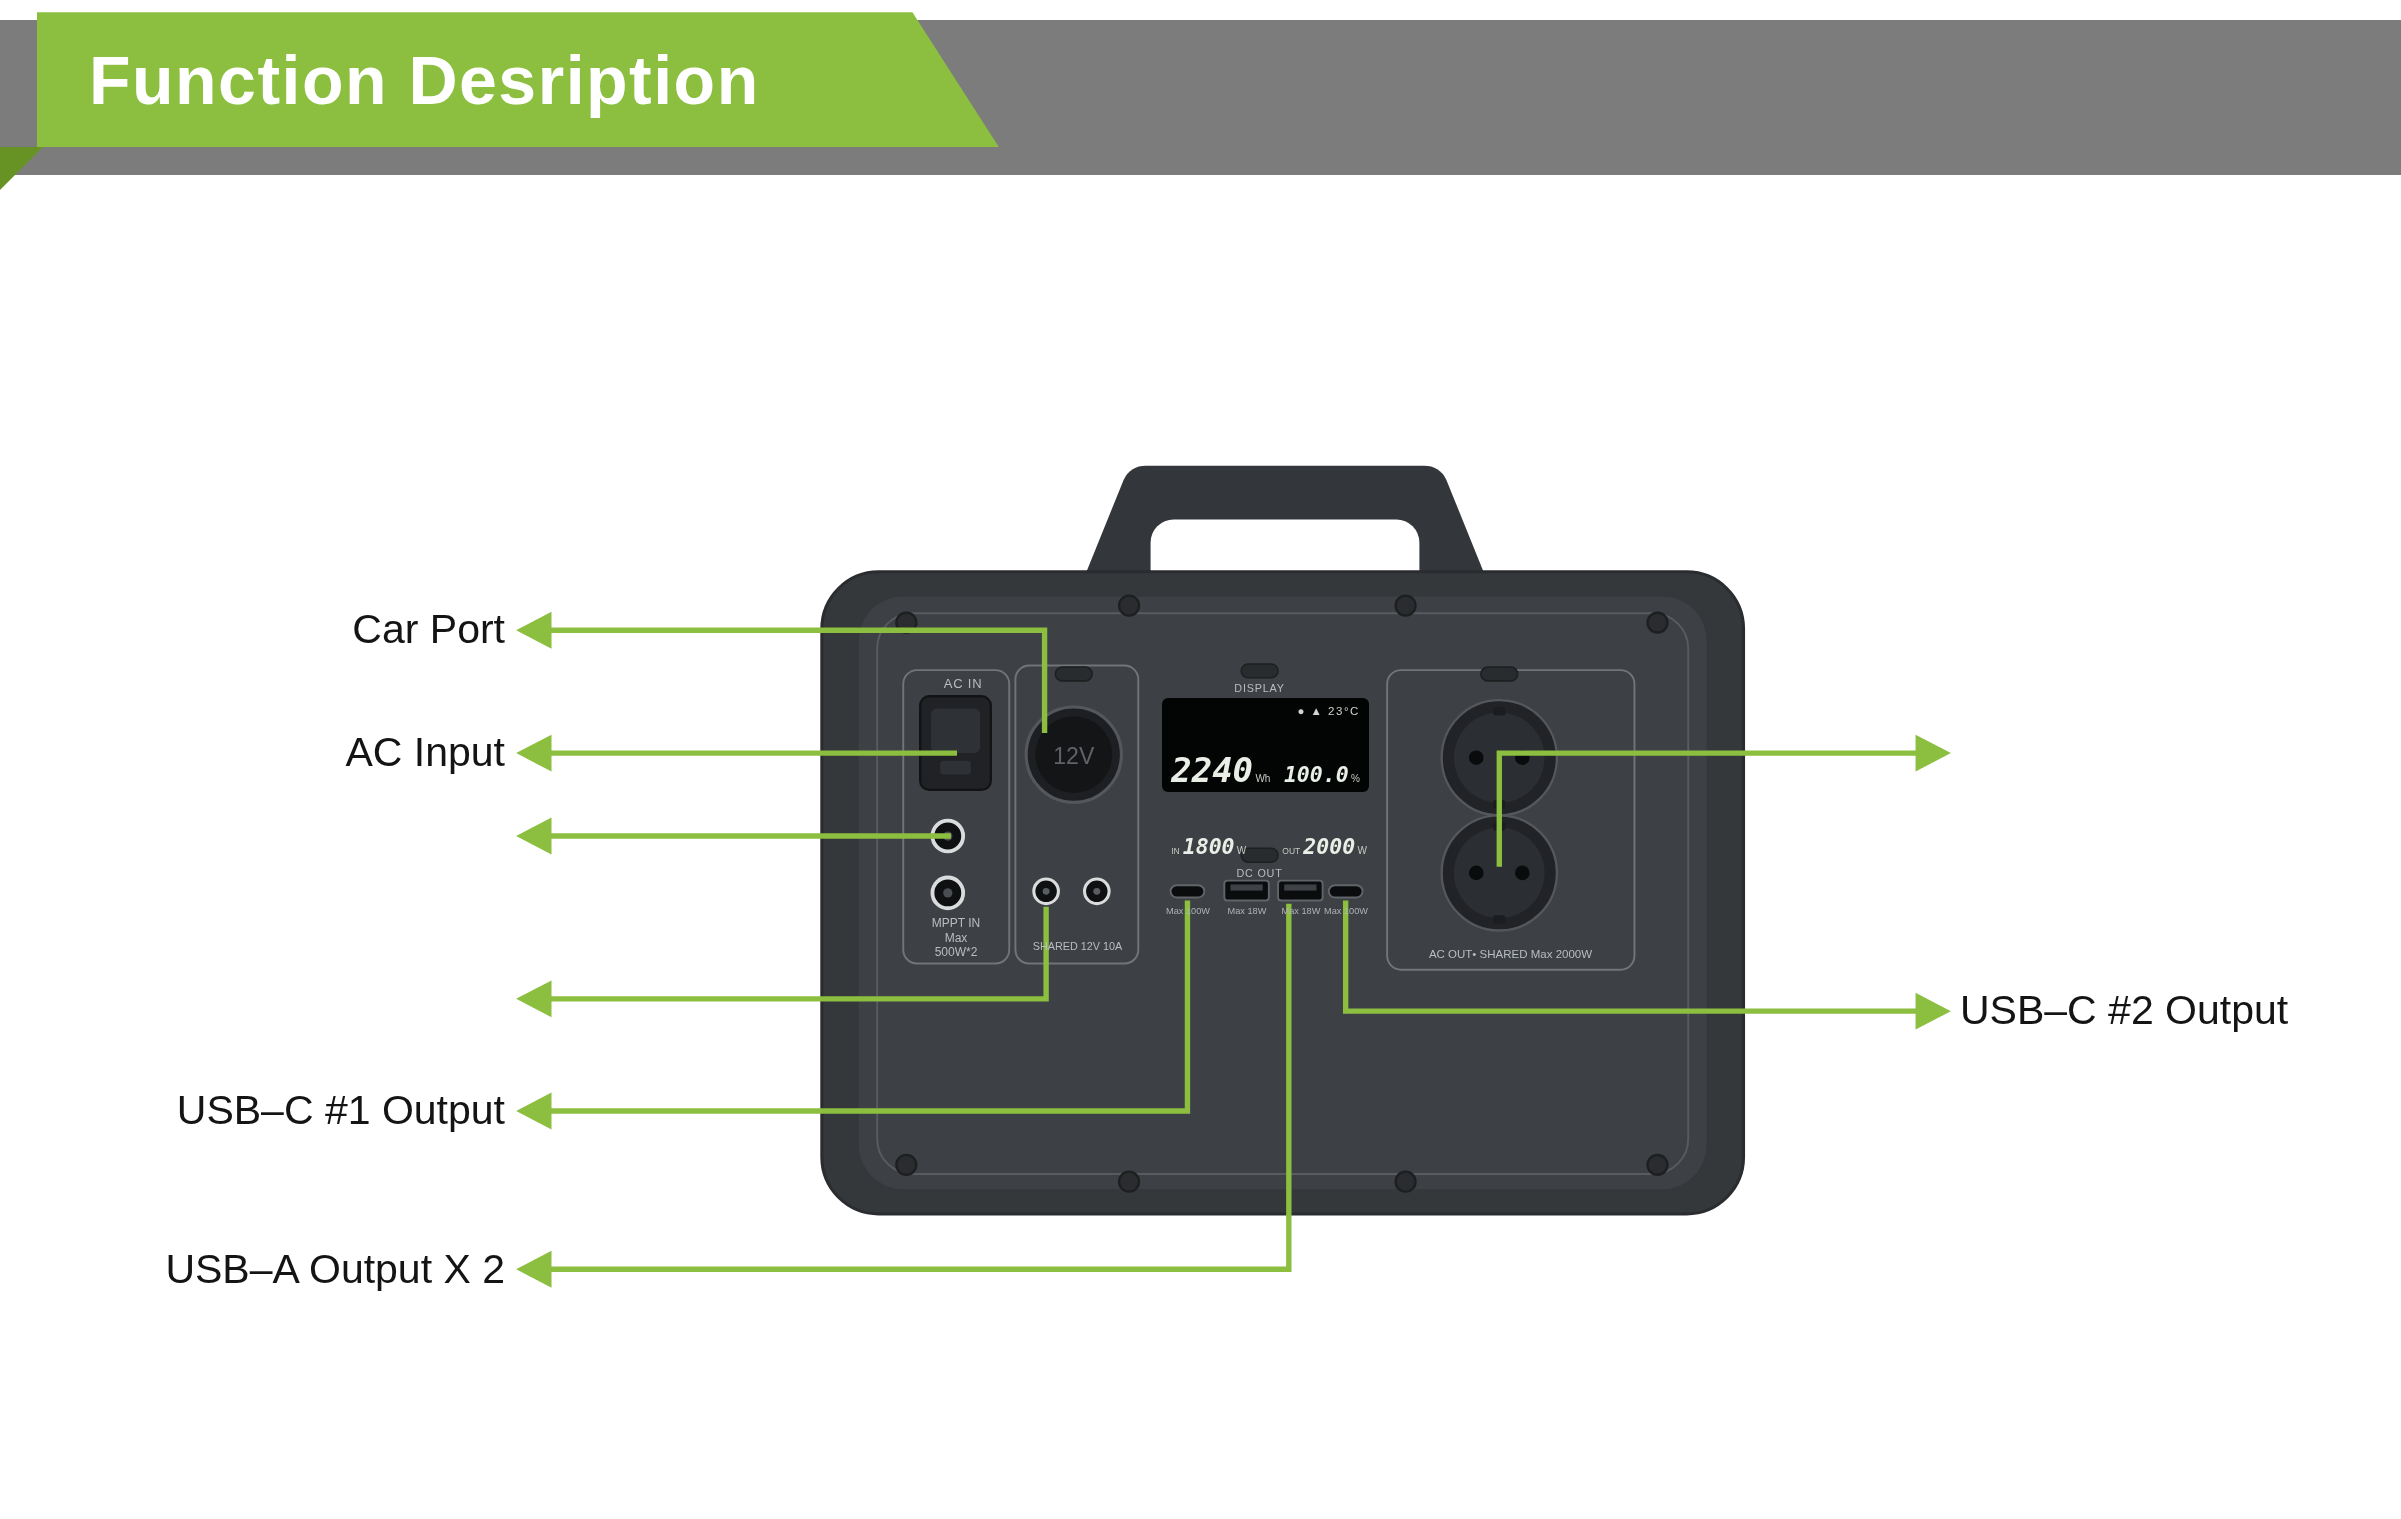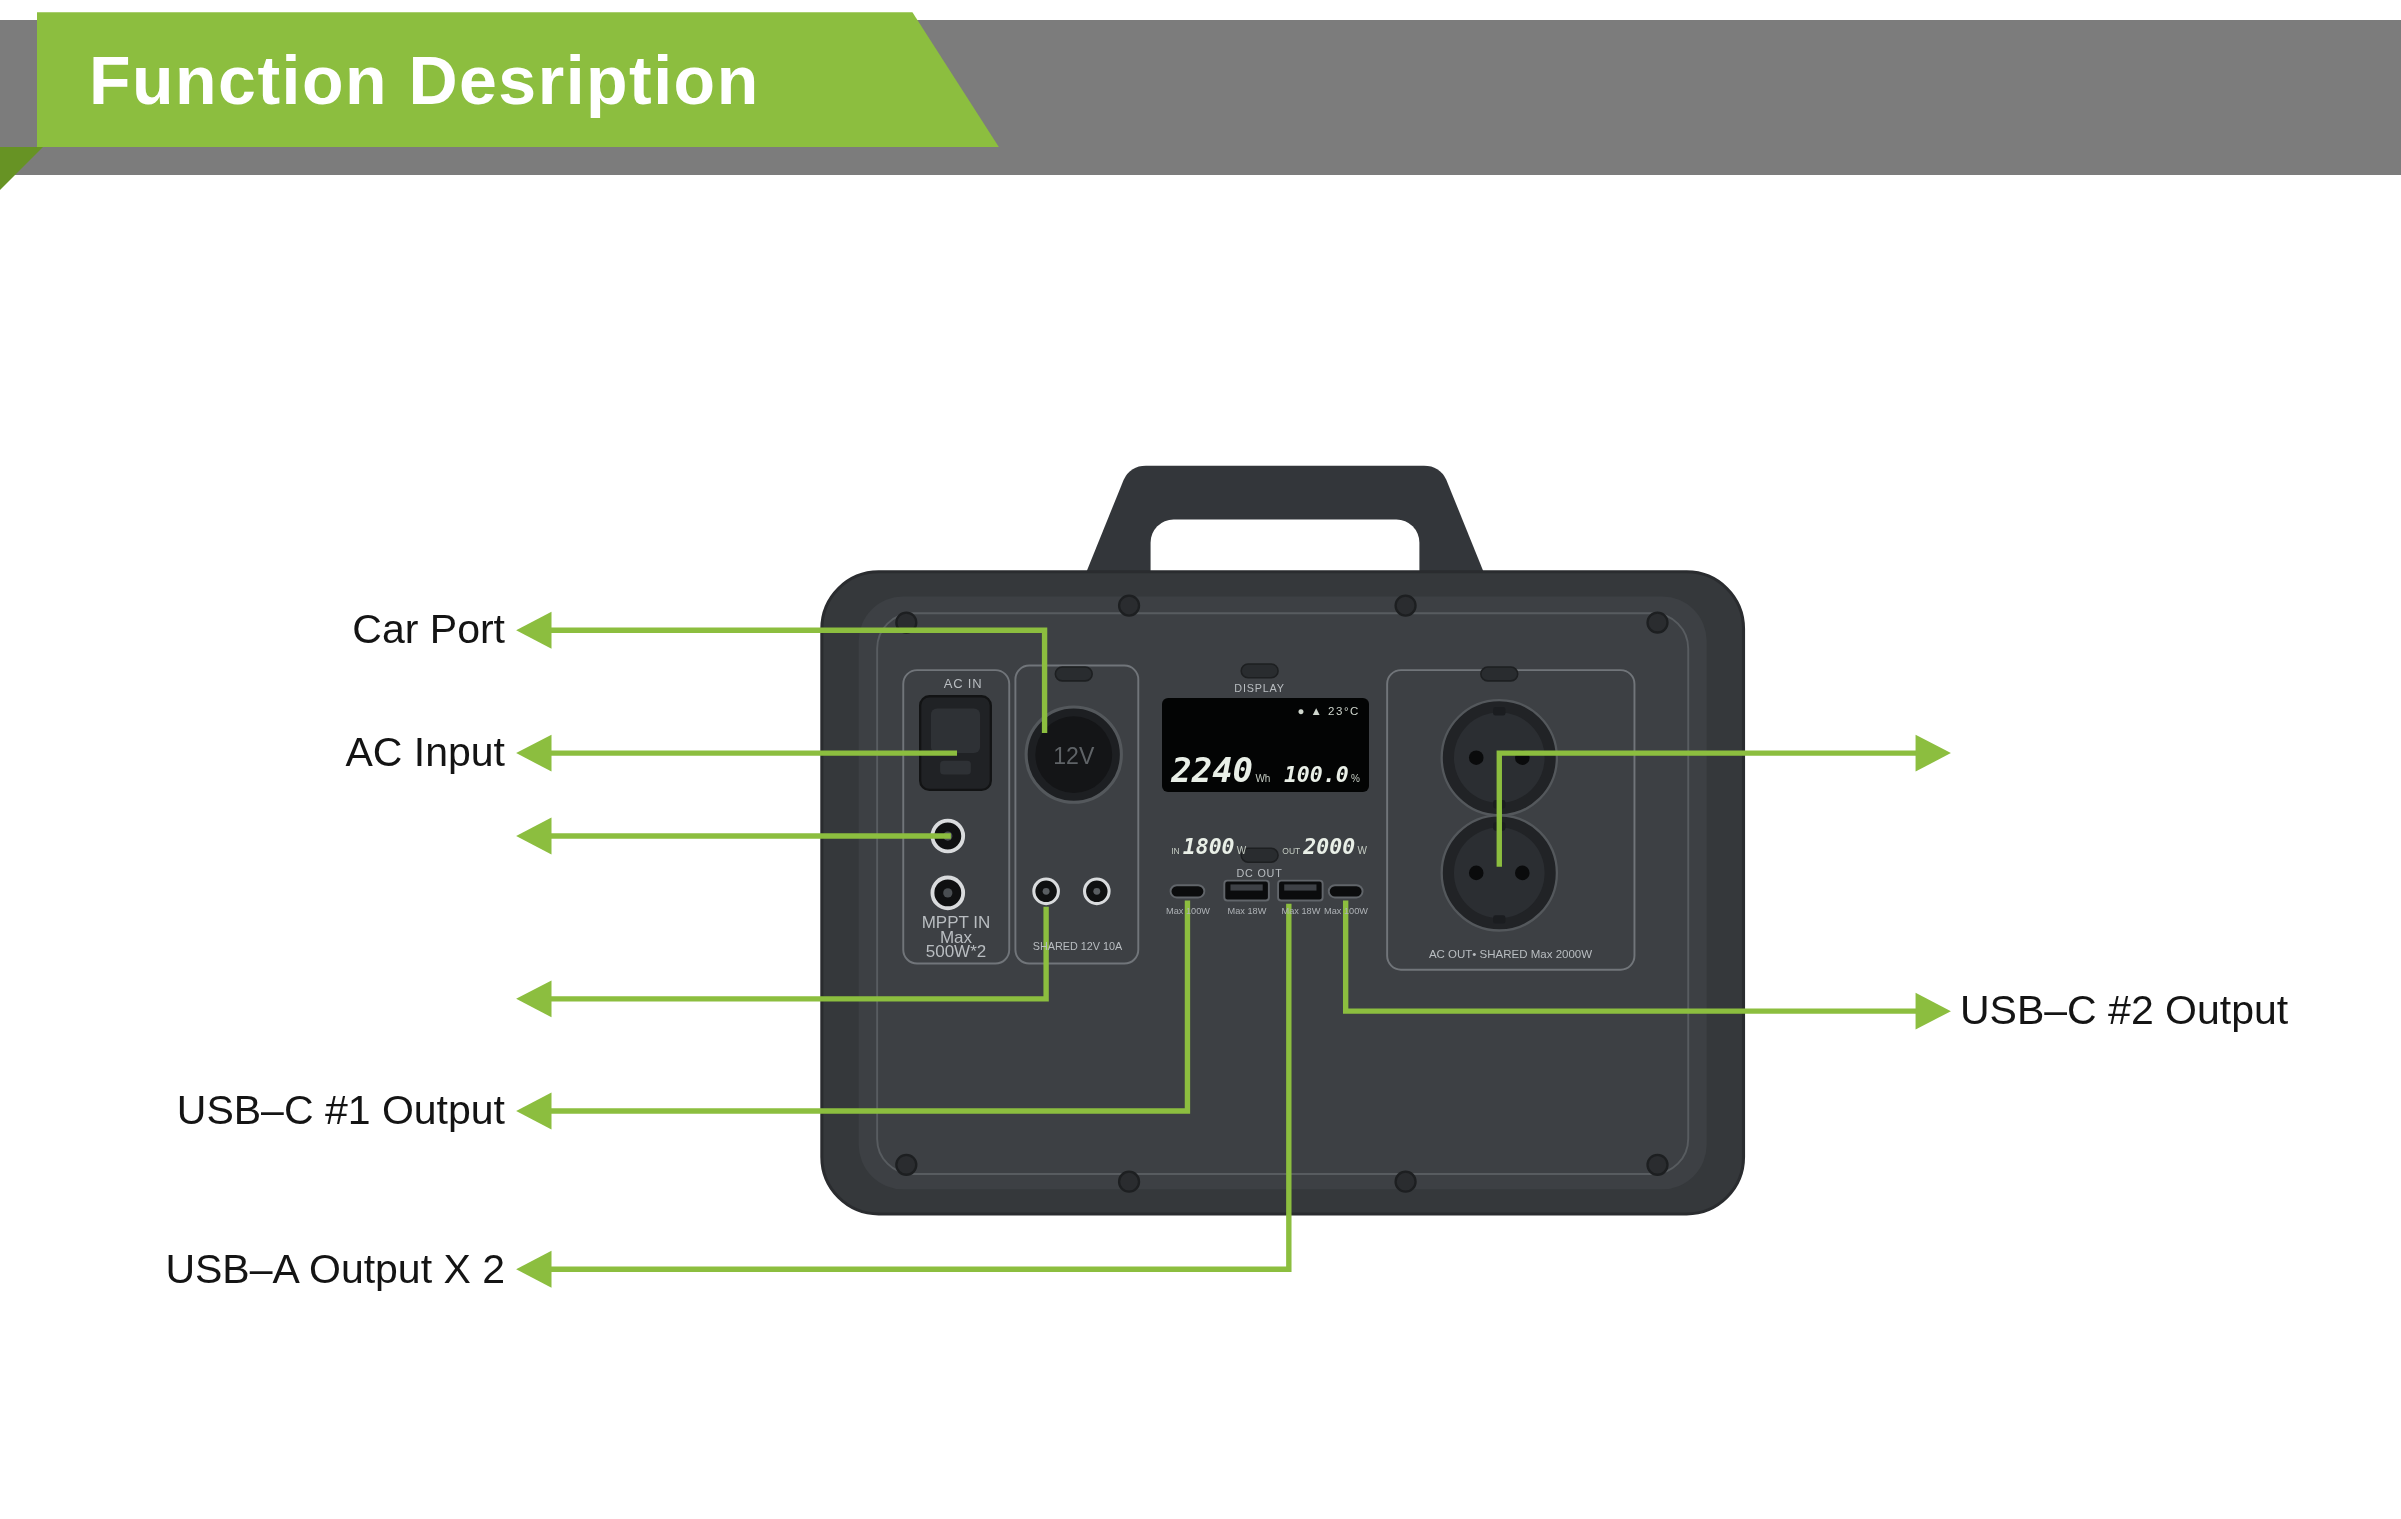--- a/index.html
+++ b/index.html
@@ -21,21 +21,21 @@
   
   .callout-label{
     position:absolute;font-size:41px;color:#141414;white-space:nowrap;
     height:49px;line-height:49px;
   }
   .callout-left{right:1896px;text-align:right;}
   .callout-right{left:1960px;text-align:left;}
   
   .dev-label{position:absolute;color:#b9bdc1;text-align:center;white-space:nowrap;}
   .lbl-acin{left:903px;width:120px;top:676px;font-size:13px;letter-spacing:0.8px;}
-  .lbl-mppt{left:903px;width:106px;top:916px;font-size:17px;line-height:14.6px;}
+  .lbl-mppt{left:903px;width:106px;top:916px;font-size:12px;line-height:14.6px;}
   .lbl-shared{left:1016px;width:123px;top:940px;font-size:10.8px;}
   .lbl-displaybtn{left:1221px;width:77px;top:682px;font-size:10.8px;letter-spacing:0.8px;}
   .lbl-dcout{left:1221px;width:77px;top:867px;font-size:10.8px;letter-spacing:0.8px;}
   .lbl-acout{left:1387px;width:247px;top:948px;font-size:11.5px;}
   .port-label{position:absolute;top:906px;width:54px;font-size:9.2px;color:#aeb2b6;text-align:center;white-space:nowrap;}
   
   .lcd{
     left:1162px;top:698px;width:207px;height:94px;background:#030404;border-radius:6.1px;
     box-sizing:border-box;padding:6.1px 9.2px 4.6px 9.2px;color:#e9efe7;
   }

